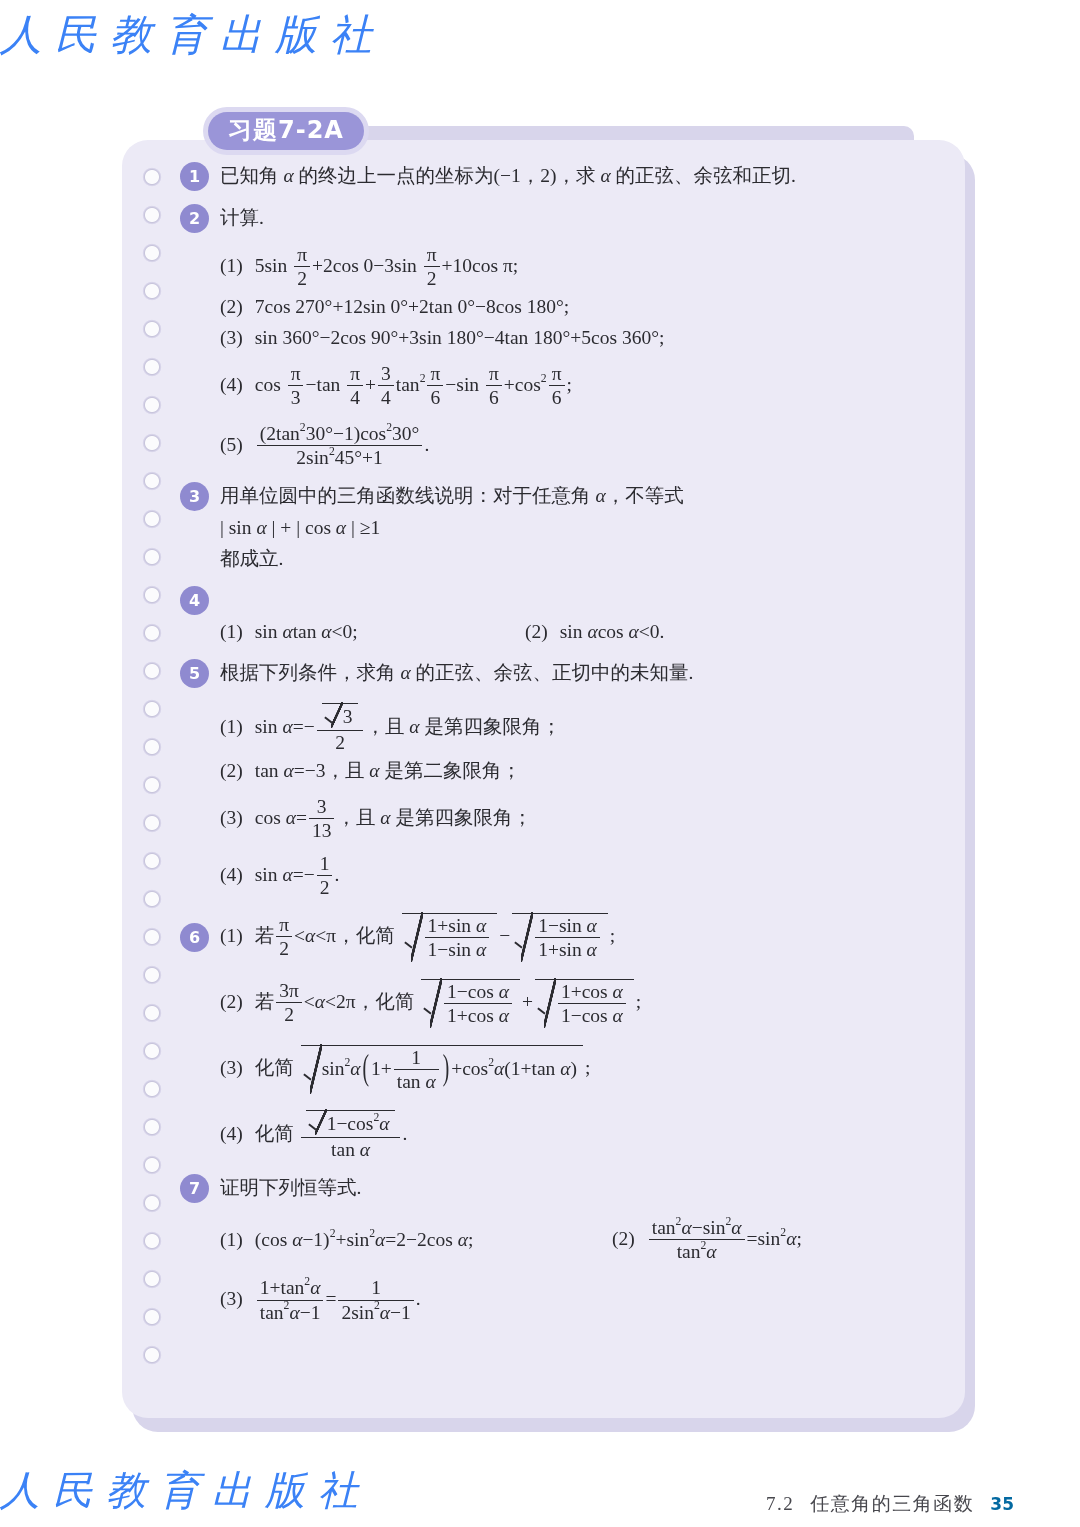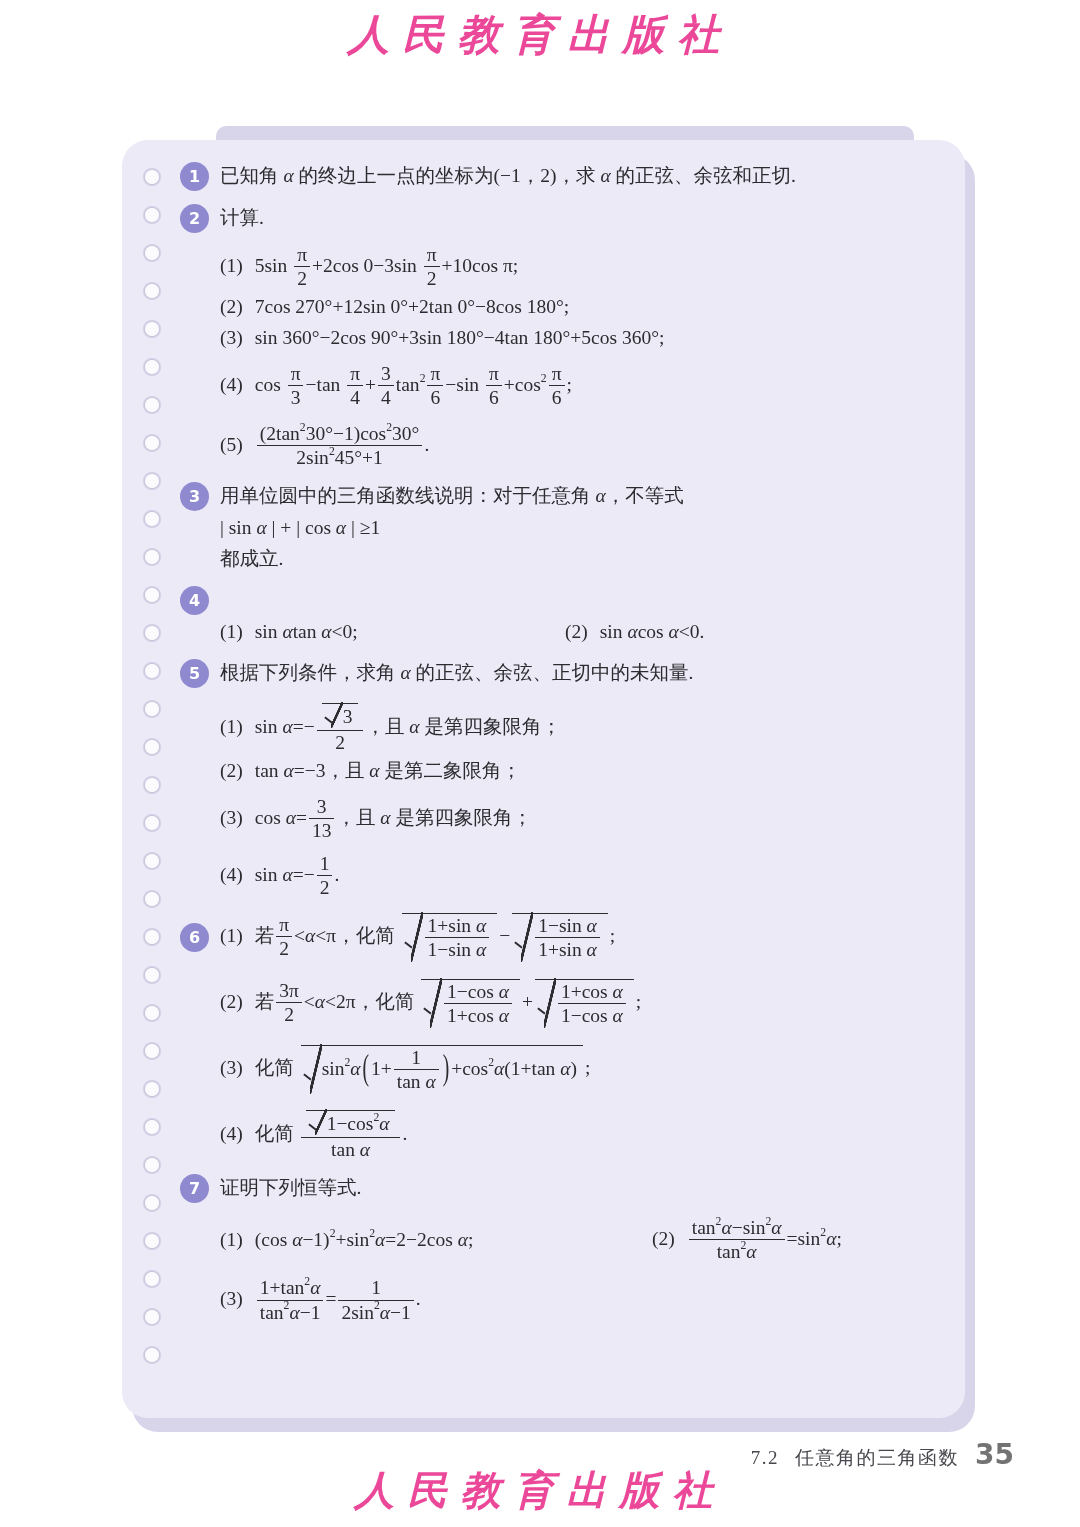--- a/index.html
+++ b/index.html
@@ -1,21 +1,21 @@
 <!DOCTYPE html>
 <html><head>
 <meta charset="utf-8">
 <style>
   html,body{margin:0;padding:0;background:#ffffff;}
   .page{position:relative;width:1080px;height:1527px;background:#ffffff;overflow:hidden;
         font-family:"Liberation Serif","DejaVu Serif",serif;color:#2b2b30;}
 
   
-  .logo{position:absolute;left:0;width:100%;text-align:center;color:#ec4899;
-        font-family:"DejaVu Serif",serif;font-style:italic;font-weight:700;
+  .logo{position:absolute;left:0;width:100%;color:#3b82f6;
+        font-family:"DejaVu Serif",serif;font-style:italic;font-weight:400;
         font-size:42px;line-height:1.3;letter-spacing:13px;}
   .logo.top{top:8px;}
   .logo.bottom{top:1464px;font-size:40px;}
 
   
   .top-strip{position:absolute;left:216px;top:126px;width:698px;height:30px;
              background:#d8d5eb;border-radius:10px;}
   .panel{position:absolute;left:122px;top:140px;width:843px;height:1278px;
          background:#eceaf6;border-radius:26px;box-shadow:10px 14px 0 #d8d5eb;}
   .holes{position:absolute;left:20px;top:26px;width:20px;height:1216px;
@@ -33,21 +33,21 @@
   .problems{position:absolute;left:58px;top:20px;width:747px;font-size:19.5px;line-height:1.38;}
   .problem{margin-top:13px;}
   .problem:first-child{margin-top:2px;}
   .line{margin-top:4px;}
   .line:not(.head){margin-left:40px;}
   .line.m{margin-top:12px;}
   .line.t{margin-top:15px;}
   .line.head{margin-top:0;display:flex;align-items:center;gap:11px;}
   .line.head .lbody{flex:1;}
   .center{text-align:left;}
-  .cols{display:flex;align-items:center;gap:40px;}
+  .cols{display:flex;align-items:center;}
   .pnum{flex:0 0 29px;width:29px;height:29px;border-radius:50%;background:#8f8ad0;
         color:#fff;text-align:center;font-family:"DejaVu Sans",sans-serif;
         font-weight:700;font-size:16px;line-height:29px;}
   .lab{margin-right:12px;}
   i{font-style:italic;}
   sup{font-size:0.6em;line-height:0;position:relative;top:-0.15em;}
 
   
   .f{display:inline-block;vertical-align:middle;text-align:center;line-height:1.08;
      margin:0 2px;position:relative;top:-1px;}
@@ -59,23 +59,23 @@
       border-top:1.8px solid #2b2b30;padding:2px 6px 1px 21px;margin:1px 2px;}
   .sq::before{content:'';position:absolute;left:9px;top:-1.8px;bottom:0;width:12px;
       background:linear-gradient(to top left,transparent 44%,#2b2b30 46%,#2b2b30 56%,transparent 58%);}
   .sq::after{content:'';position:absolute;left:2px;top:62%;width:9px;height:1.8px;
       background:#2b2b30;transform:rotate(38deg);}
 
   
   .bp{display:inline-block;transform:scaleY(1.8);margin:0 2px;font-weight:400;}
 
   
-  .footer{position:absolute;top:1438px;right:66px;display:flex;align-items:baseline;gap:16px;}
+  .footer{position:absolute;top:1480px;right:66px;display:flex;align-items:baseline;gap:16px;}
   .sec-num,.sec-title{font-size:19px;color:#47474d;letter-spacing:1.5px;}
-  .page-num{font-family:"DejaVu Sans",sans-serif;font-weight:700;font-size:28px;color:#737373;}
+  .page-num{font-family:"DejaVu Sans",sans-serif;font-weight:700;font-size:17px;color:#0369a1;margin-top:14px;}
 </style>
 </head>
 <body>
 
 <div class="page">
 
   <div class="logo top">人民教育出版社</div>
 
   <div class="top-strip"></div>
 
@@ -146,20 +146,23 @@
             <span class="lbody cols">
               <span style="flex: 0 0 392px;"><span class="lab">(1)</span>(cos <i>α</i>−1)<sup>2</sup>+sin<sup>2</sup><i>α</i>=2−2cos <i>α</i>;</span>
               <span><span class="lab">(2)</span><span class="f"><span class="n">tan<sup>2</sup><i>α</i>−sin<sup>2</sup><i>α</i></span><span class="d">tan<sup>2</sup><i>α</i></span></span>=sin<sup>2</sup><i>α</i>;</span>
             </span>
           </div>
           <div class="line t"><span class="lbody"><span class="lab">(3)</span><span class="f"><span class="n">1+tan<sup>2</sup><i>α</i></span><span class="d">tan<sup>2</sup><i>α</i>−1</span></span>=<span class="f"><span class="n">1</span><span class="d">2sin<sup>2</sup><i>α</i>−1</span></span>.</span></div>
         </div>
       </div>
   </div>
 
+  <div class="badge">
+    <span class="badge-inner">习题7-2A</span>
+  </div>
 
   <div class="footer">
     <span class="sec-num">7.2</span>
     <span class="sec-title">任意角的三角函数</span>
     <span class="page-num">35</span>
   </div>
 
   <div class="logo bottom">人民教育出版社</div>
 
 </div>

